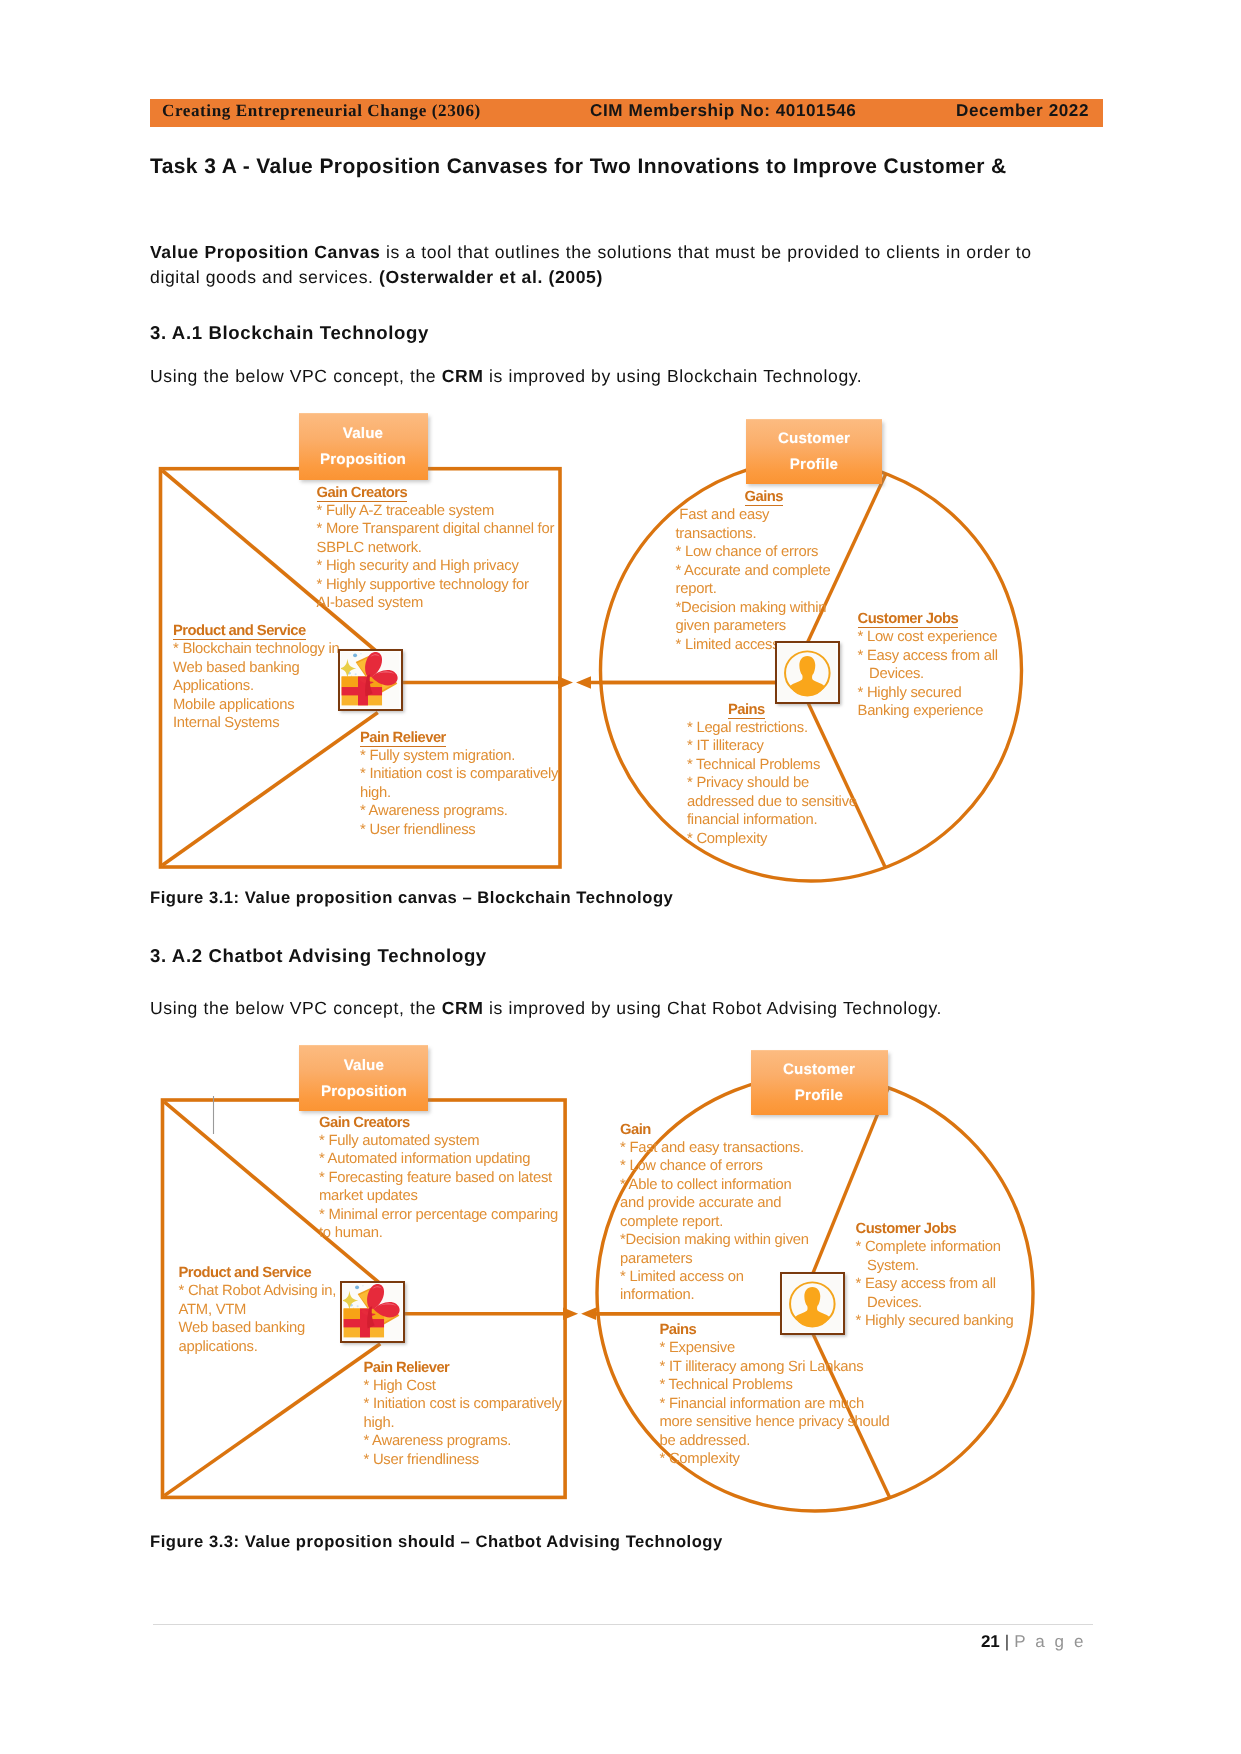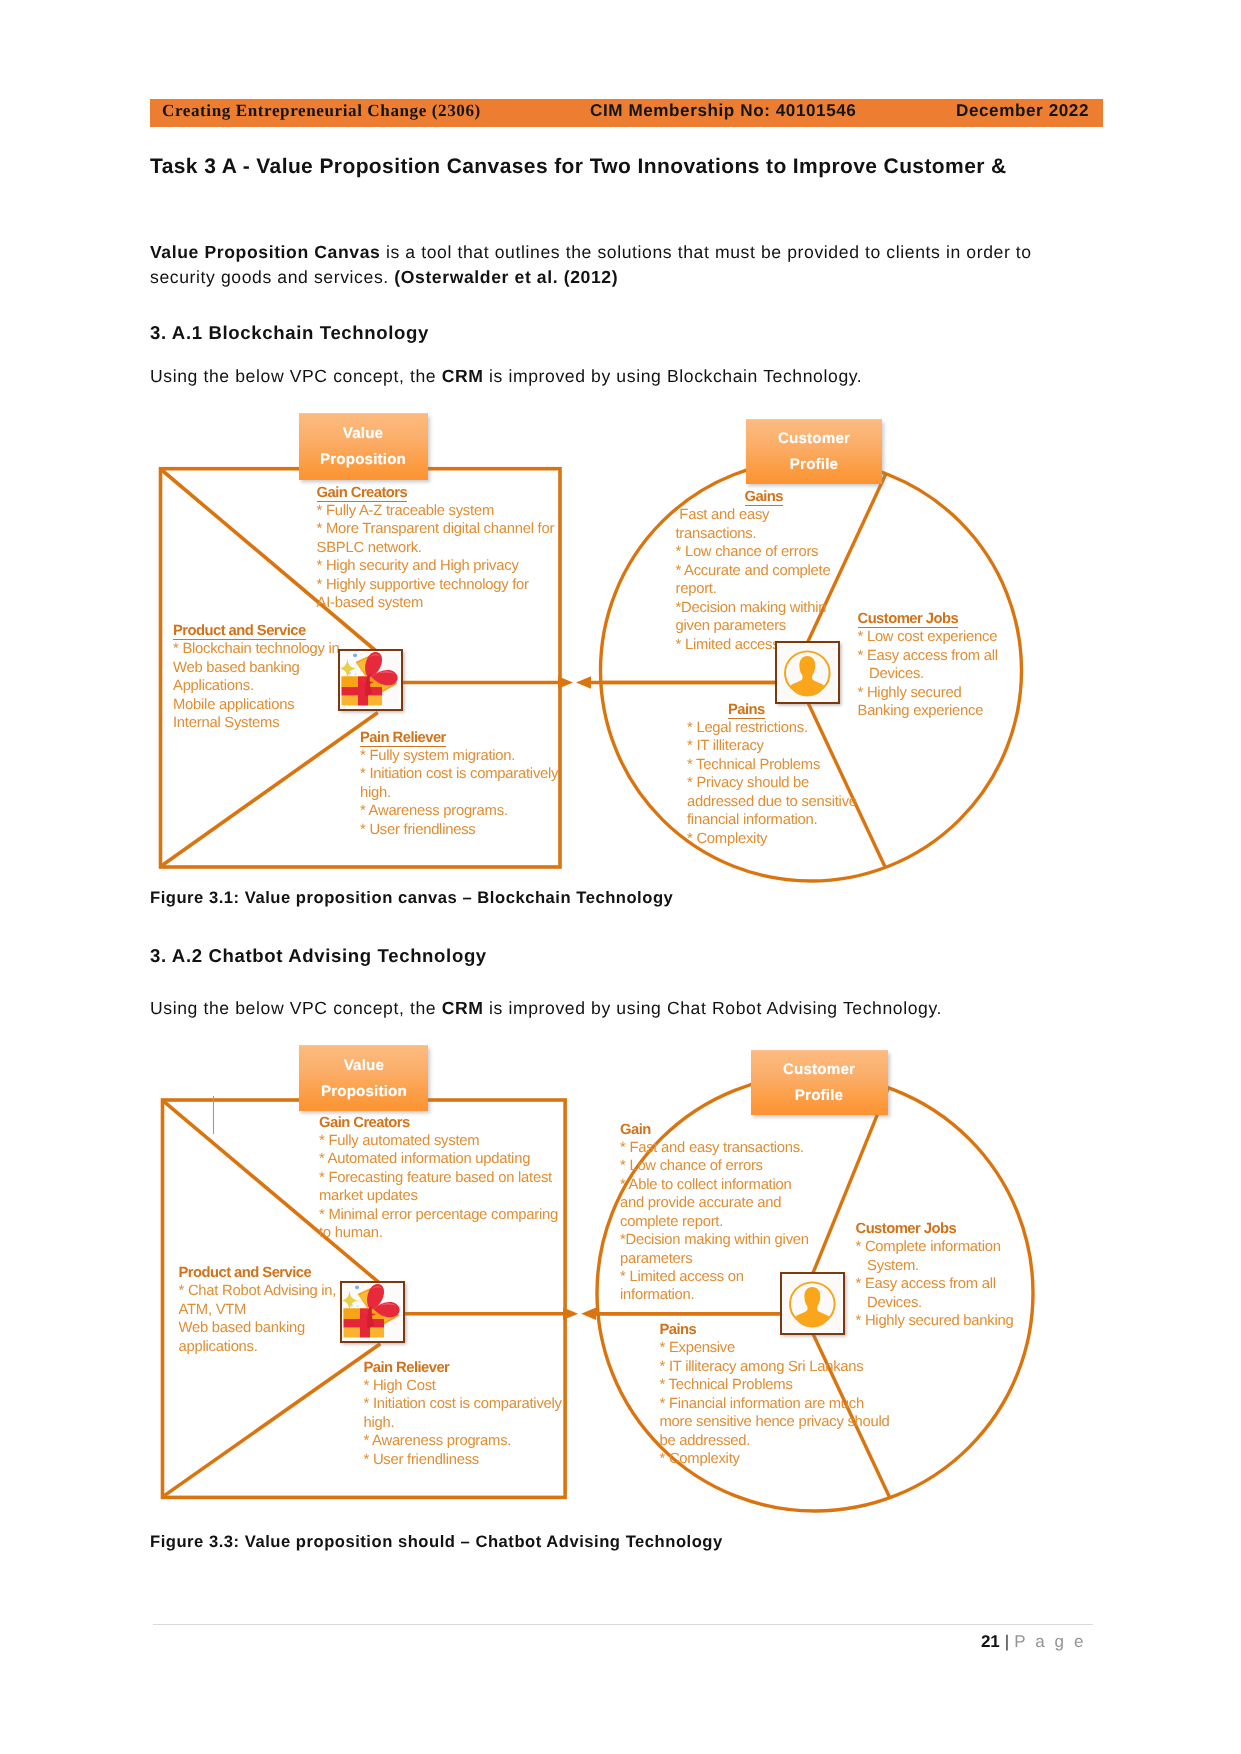--- a/index.html
+++ b/index.html
@@ -68,21 +68,21 @@
 <div class="hdr-bar">
  <span class="hdr-l">Creating Entrepreneurial Change (2306)</span>
  <span class="hdr-c">CIM Membership No: 40101546</span>
  <span class="hdr-r">December 2022</span>
 </div>
 <div class="h1" style="top:149.5px;">
  <div>Task 3 A - Value Proposition Canvases for Two Innovations to Improve Customer &amp;</div>
 </div>
 <div class="para" style="top:239.5px;">
  <div><b>Value Proposition Canvas</b><span> is a tool that outlines the solutions that must be provided to clients in order to</span></div>
- <div><span>security goods and services.  </span><b>(Osterwalder et al. (2012)</b></div>
+ <div><span>digital goods and services.  </span><b>(Osterwalder et al. (2005)</b></div>
 </div>
 <div class="h2" style="top:322px;">3. A.1 Blockchain Technology</div>
 <div class="para" style="top:363.5px;">
  <span>Using the below VPC concept, the </span><b>CRM</b><span> is improved by using Blockchain Technology.</span>
 </div>
 <svg class="fx" width="1241" height="1754">
  <g fill="none" stroke="#DA740F" stroke-width="3.6">
   <rect x="160.5" y="468.7" width="399.5" height="398.3"></rect>
   <line x1="162.3" y1="470.5" x2="377.8" y2="652.5"></line>
   <line x1="162.3" y1="865.2" x2="377.8" y2="712.5"></line>

